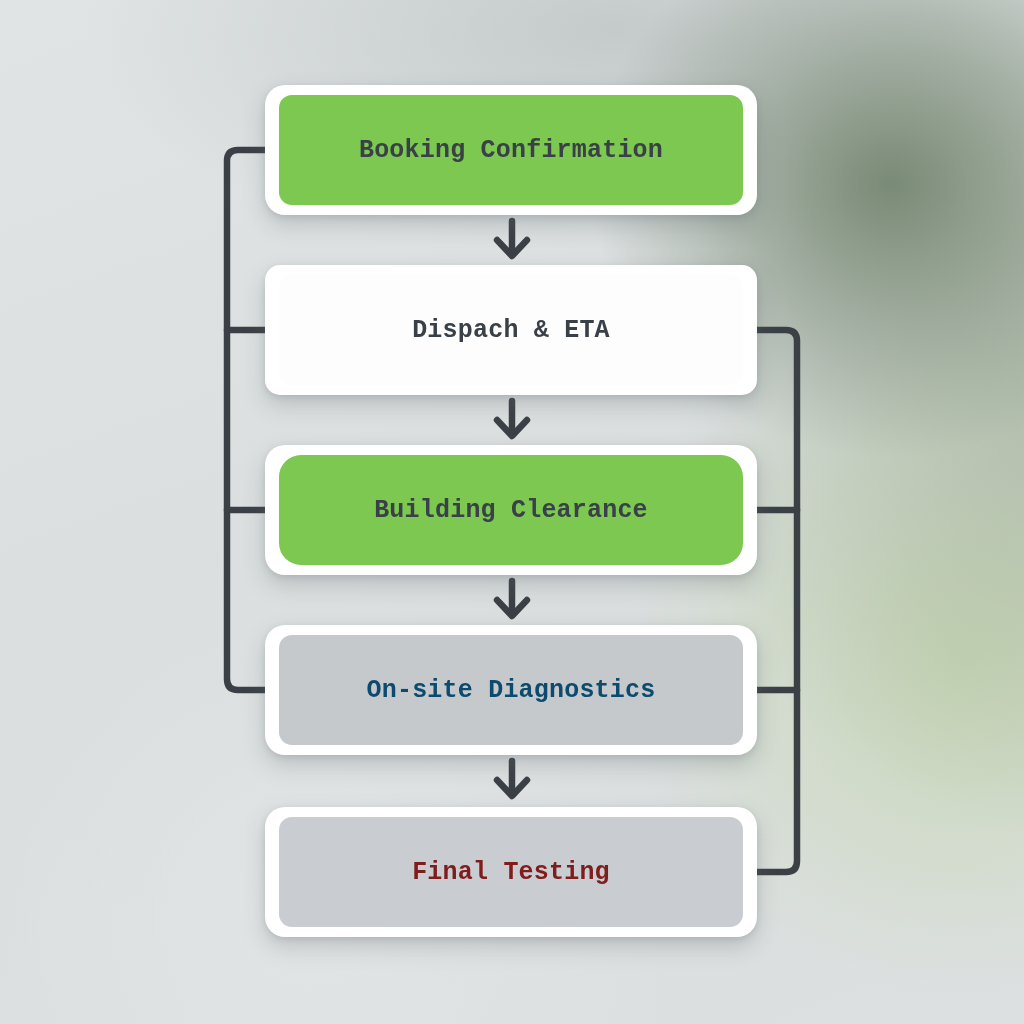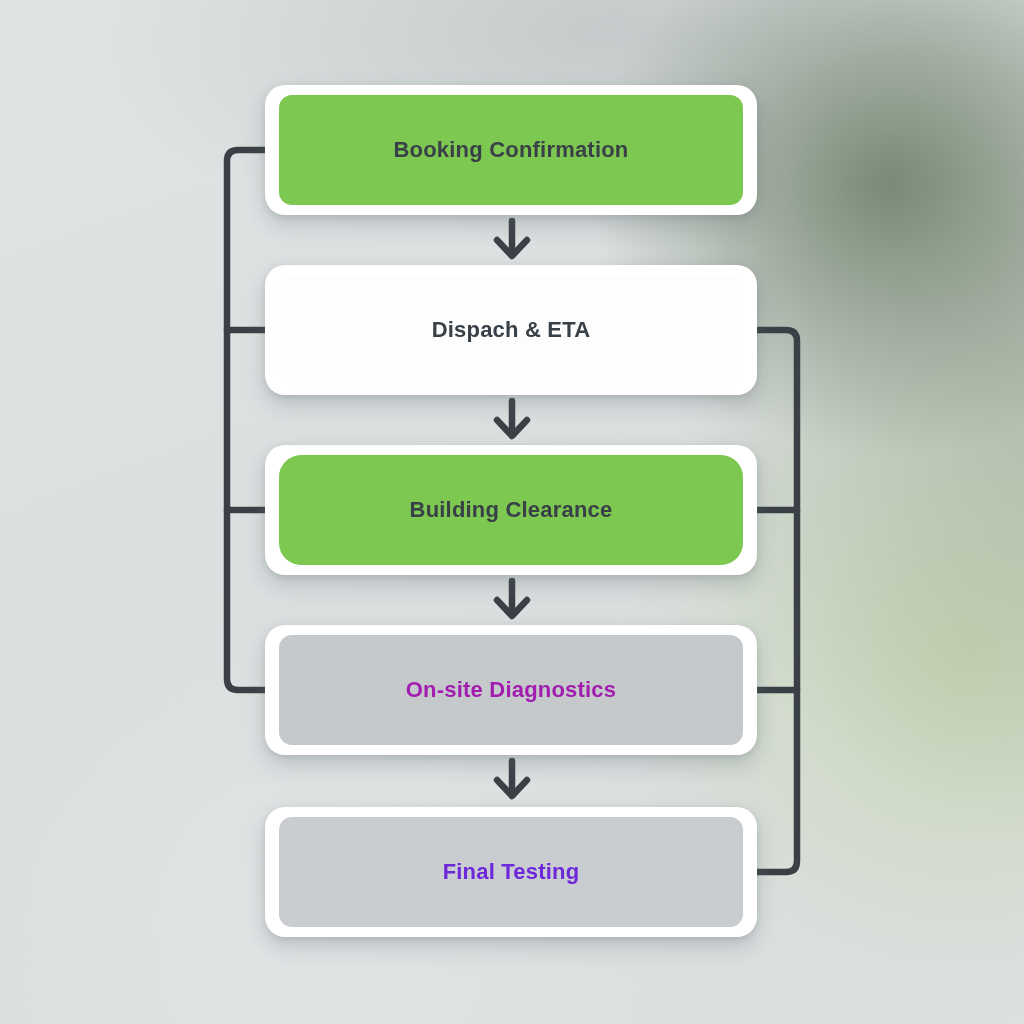--- a/index.html
+++ b/index.html
@@ -25,24 +25,25 @@
     position:absolute;left:265px;width:492px;height:130px;
     background:#ffffff;border-radius:20px;
     box-shadow:0 10px 22px rgba(98,108,112,0.28), 0 2px 6px rgba(98,108,112,0.18);
   }
   .node-inner{
     position:absolute;top:10px;bottom:10px;left:14px;right:14px;
     border-radius:13px;
     display:flex;align-items:center;justify-content:center;
   }
   .node-label{
-    font-size:22px;font-weight:700;letter-spacing:0.2px;
+    font-size:25px;font-weight:700;letter-spacing:0.2px;
     color:#394047;
+    font-family:Liberation Mono, monospace;
   }
-  .n0{top:85px;} .n1{top:265px;} .n2{top:445px;} .n3{top:625px;} .n4{top:807px;}
+  .n0{top:85px;} .n1{top:265px;border-radius:15px;} .n2{top:445px;} .n3{top:625px;} .n4{top:807px;}
 </style>
 </head>
 <body>
 
 <div class="stage">
 
   <svg class="connectors" viewBox="0 0 1024 1024">
 
     <g>
       <path d="M 275 150 H 238 Q 227 150 227 161 V 679 Q 227 690 238 690 H 275" style="stroke: rgb(58, 64, 70);"></path>
@@ -87,23 +88,23 @@
   </div>
 
   <div class="node n2">
     <div class="node-inner" style="background: rgb(124, 200, 80); border-radius: 22px;">
       <span class="node-label" style="color: rgb(57, 64, 71);">Building Clearance</span>
     </div>
   </div>
 
   <div class="node n3">
     <div class="node-inner" style="background: rgb(197, 201, 204);">
-      <span class="node-label" style="color: #a21caf;">On-site Diagnostics</span>
+      <span class="node-label" style="color: #0c4a6e;">On-site Diagnostics</span>
     </div>
   </div>
 
   <div class="node n4">
     <div class="node-inner" style="background: rgb(201, 204, 209);">
-      <span class="node-label" style="color: #6d28d9;">Final Testing</span>
+      <span class="node-label" style="color: #7f1d1d;">Final Testing</span>
     </div>
   </div>
 
 </div>
 
 </body></html>

